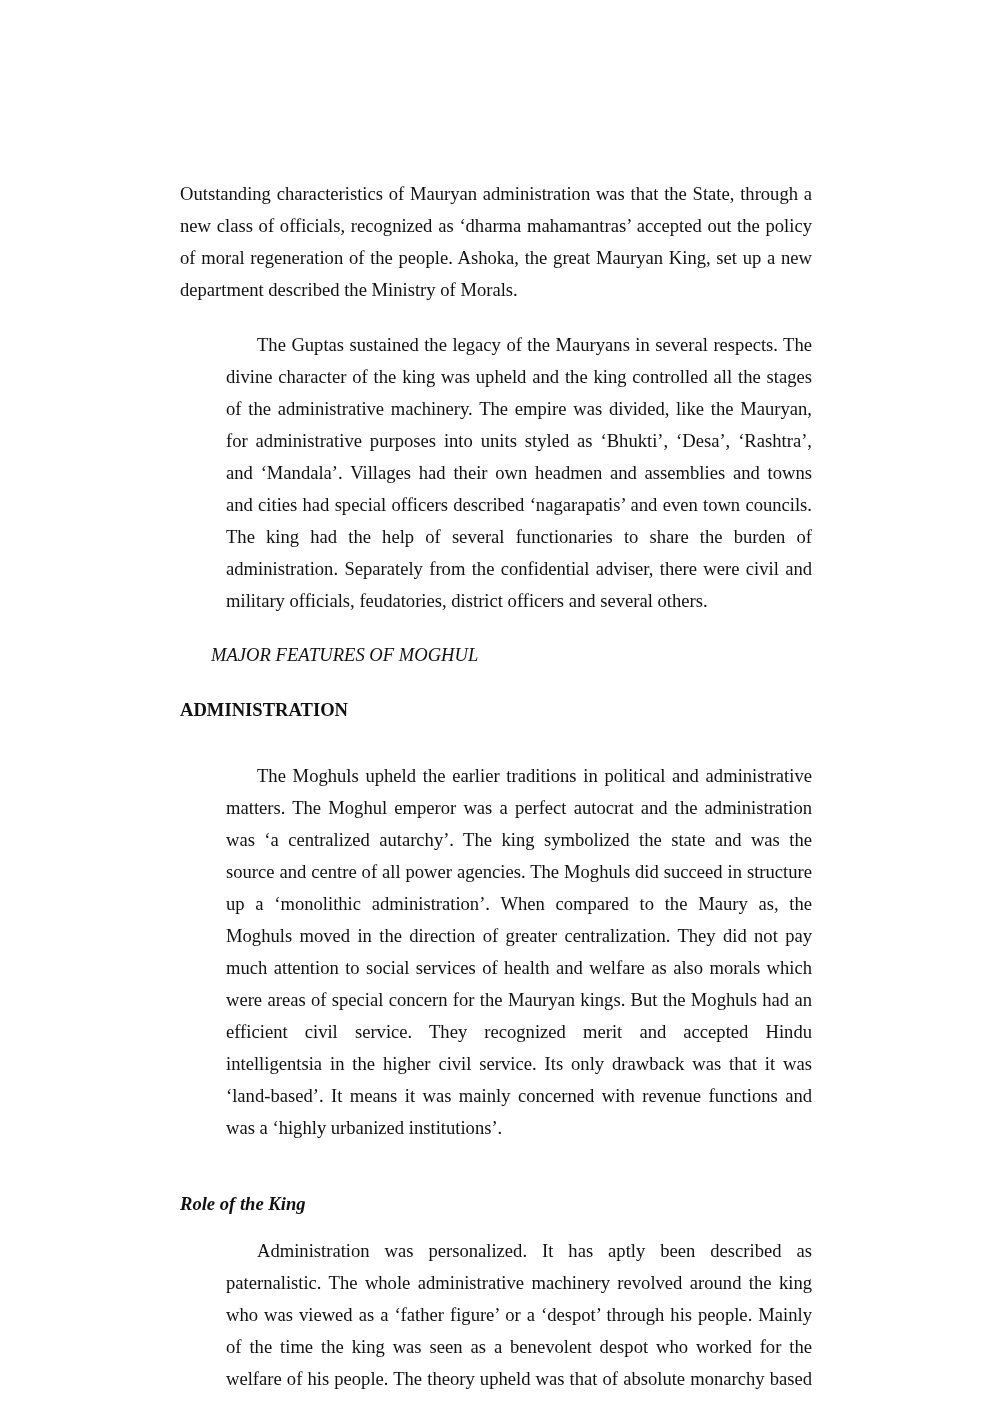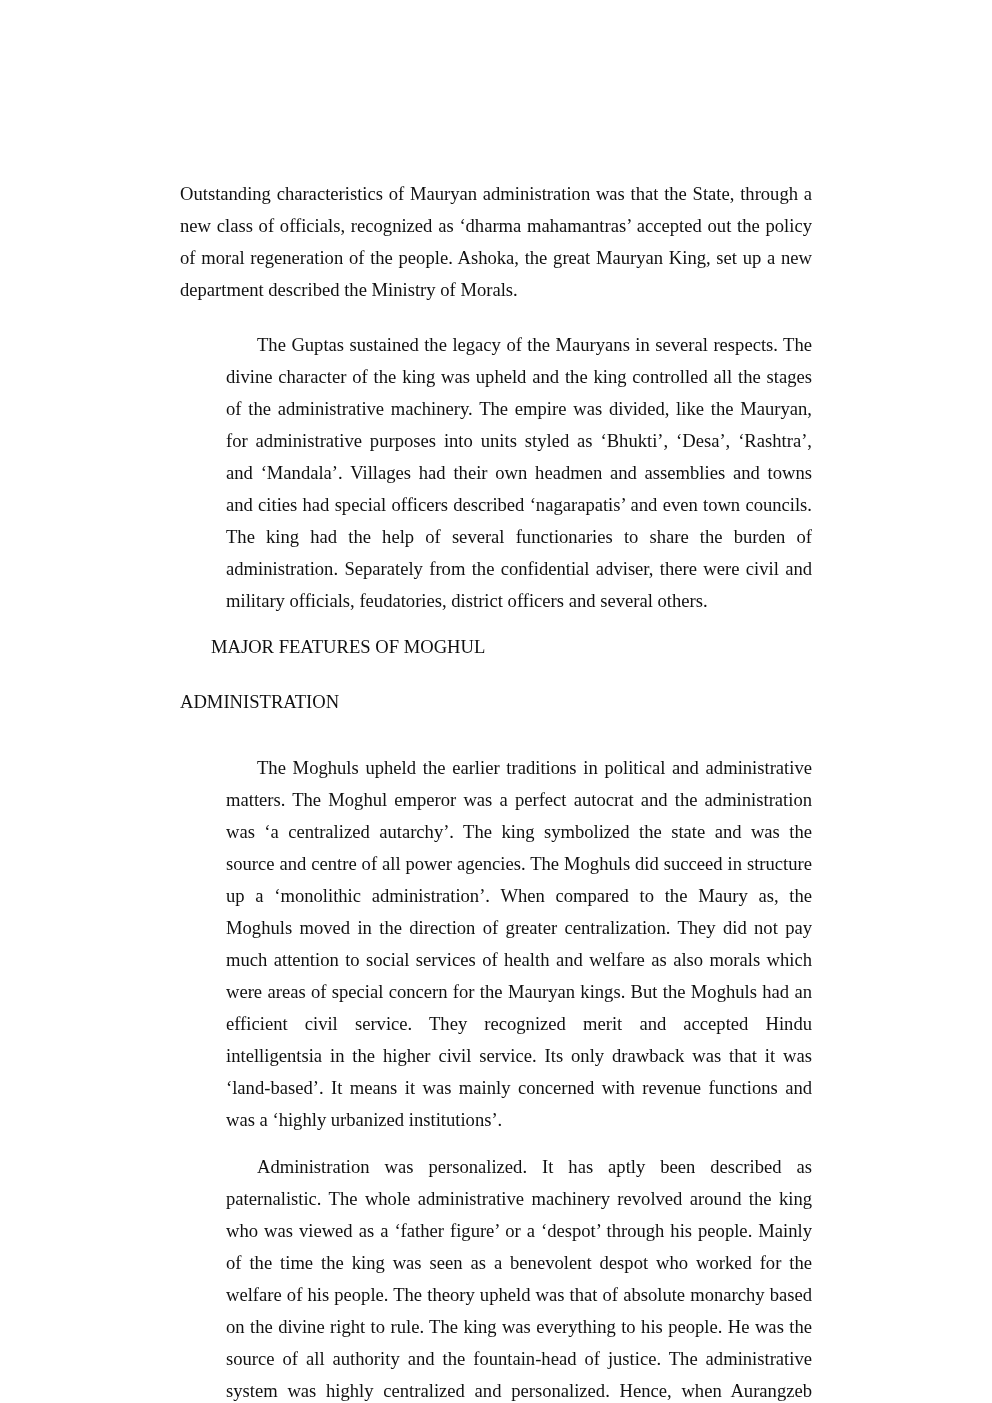--- a/index.html
+++ b/index.html
@@ -34,41 +34,42 @@
     }
     .gap-1 { margin-top: 23px; }
     .heading-plain {
       margin: 0;
       text-indent: 31px;
       font-weight: normal;
       font-size: 18.6px;
     }
     .heading-bold {
       margin: 0;
-      font-weight: normal;
+      font-weight: bold;
       font-size: 18.6px;
     }
     .heading-italic {
       margin: 0;
       font-weight: bold;
       font-style: italic;
       font-size: 18.6px;
     }
   </style>
 </head>
 <body>
 
 <div class="page">
 
   <p class="para">Outstanding characteristics of Mauryan administration was that the State, through a new class of officials, recognized as ‘dharma mahamantras’ accepted out the policy of moral regeneration of the people. Ashoka, the great Mauryan King, set up a new department described the Ministry of Morals.</p>
 
   <p class="para indent gap-1">The Guptas sustained the legacy of the Mauryans in several respects. The divine character of the king was upheld and the king controlled all the stages of the administrative machinery. The empire was divided, like the Mauryan, for administrative purposes into units styled as ‘Bhukti’, ‘Desa’, ‘Rashtra’, and ‘Mandala’. Villages had their own headmen and assemblies and towns and cities had special officers described ‘nagarapatis’ and even town councils. The king had the help of several functionaries to share the burden of administration. Separately from the confidential adviser, there were civil and military officials, feudatories, district officers and several others.</p>
 
-  <p class="heading-plain" style="margin-top:14px;">MAJOR FEATURES OF MOGHUL</p>
+  <p class="heading-plain" style="margin-top:22px;font-style:italic;">MAJOR FEATURES OF MOGHUL</p>
 
   <p class="heading-bold" style="margin-top:23px;">ADMINISTRATION</p>
 
   <p class="para indent" style="margin-top:34px;">The Moghuls upheld the earlier traditions in political and administrative matters. The Moghul emperor was a perfect autocrat and the administration was ‘a centralized autarchy’. The king symbolized the state and was the source and centre of all power agencies. The Moghuls did succeed in structure up a ‘monolithic administration’. When compared to the Maury as, the Moghuls moved in the direction of greater centralization. They did not pay much attention to social services of health and welfare as also morals which were areas of special concern for the Mauryan kings. But the Moghuls had an efficient civil service. They recognized merit and accepted Hindu intelligentsia in the higher civil service. Its only drawback was that it was ‘land-based’. It means it was mainly concerned with revenue functions and was a ‘highly urbanized institutions’.</p>
 
+  <p class="heading-italic" style="margin-top:44px;">Role of the King</p>
 
   <p class="para indent" style="margin-top:15px;">Administration was personalized. It has aptly been described as paternalistic. The whole administrative machinery revolved around the king who was viewed as a ‘father figure’ or a ‘despot’ through his people. Mainly of the time the king was seen as a benevolent despot who worked for the welfare of his people. The theory upheld was that of absolute monarchy based on the divine right to rule. The king was everything to his people. He was the source of all authority and the fountain-head of justice. The administrative system was highly centralized and personalized. Hence, when Aurangzeb showed himself as a religious bigot and indulged in religious persecution of the worst type, while indulging in endless wars in the South, central authority</p>
 
 </div>
 
 </body></html>

